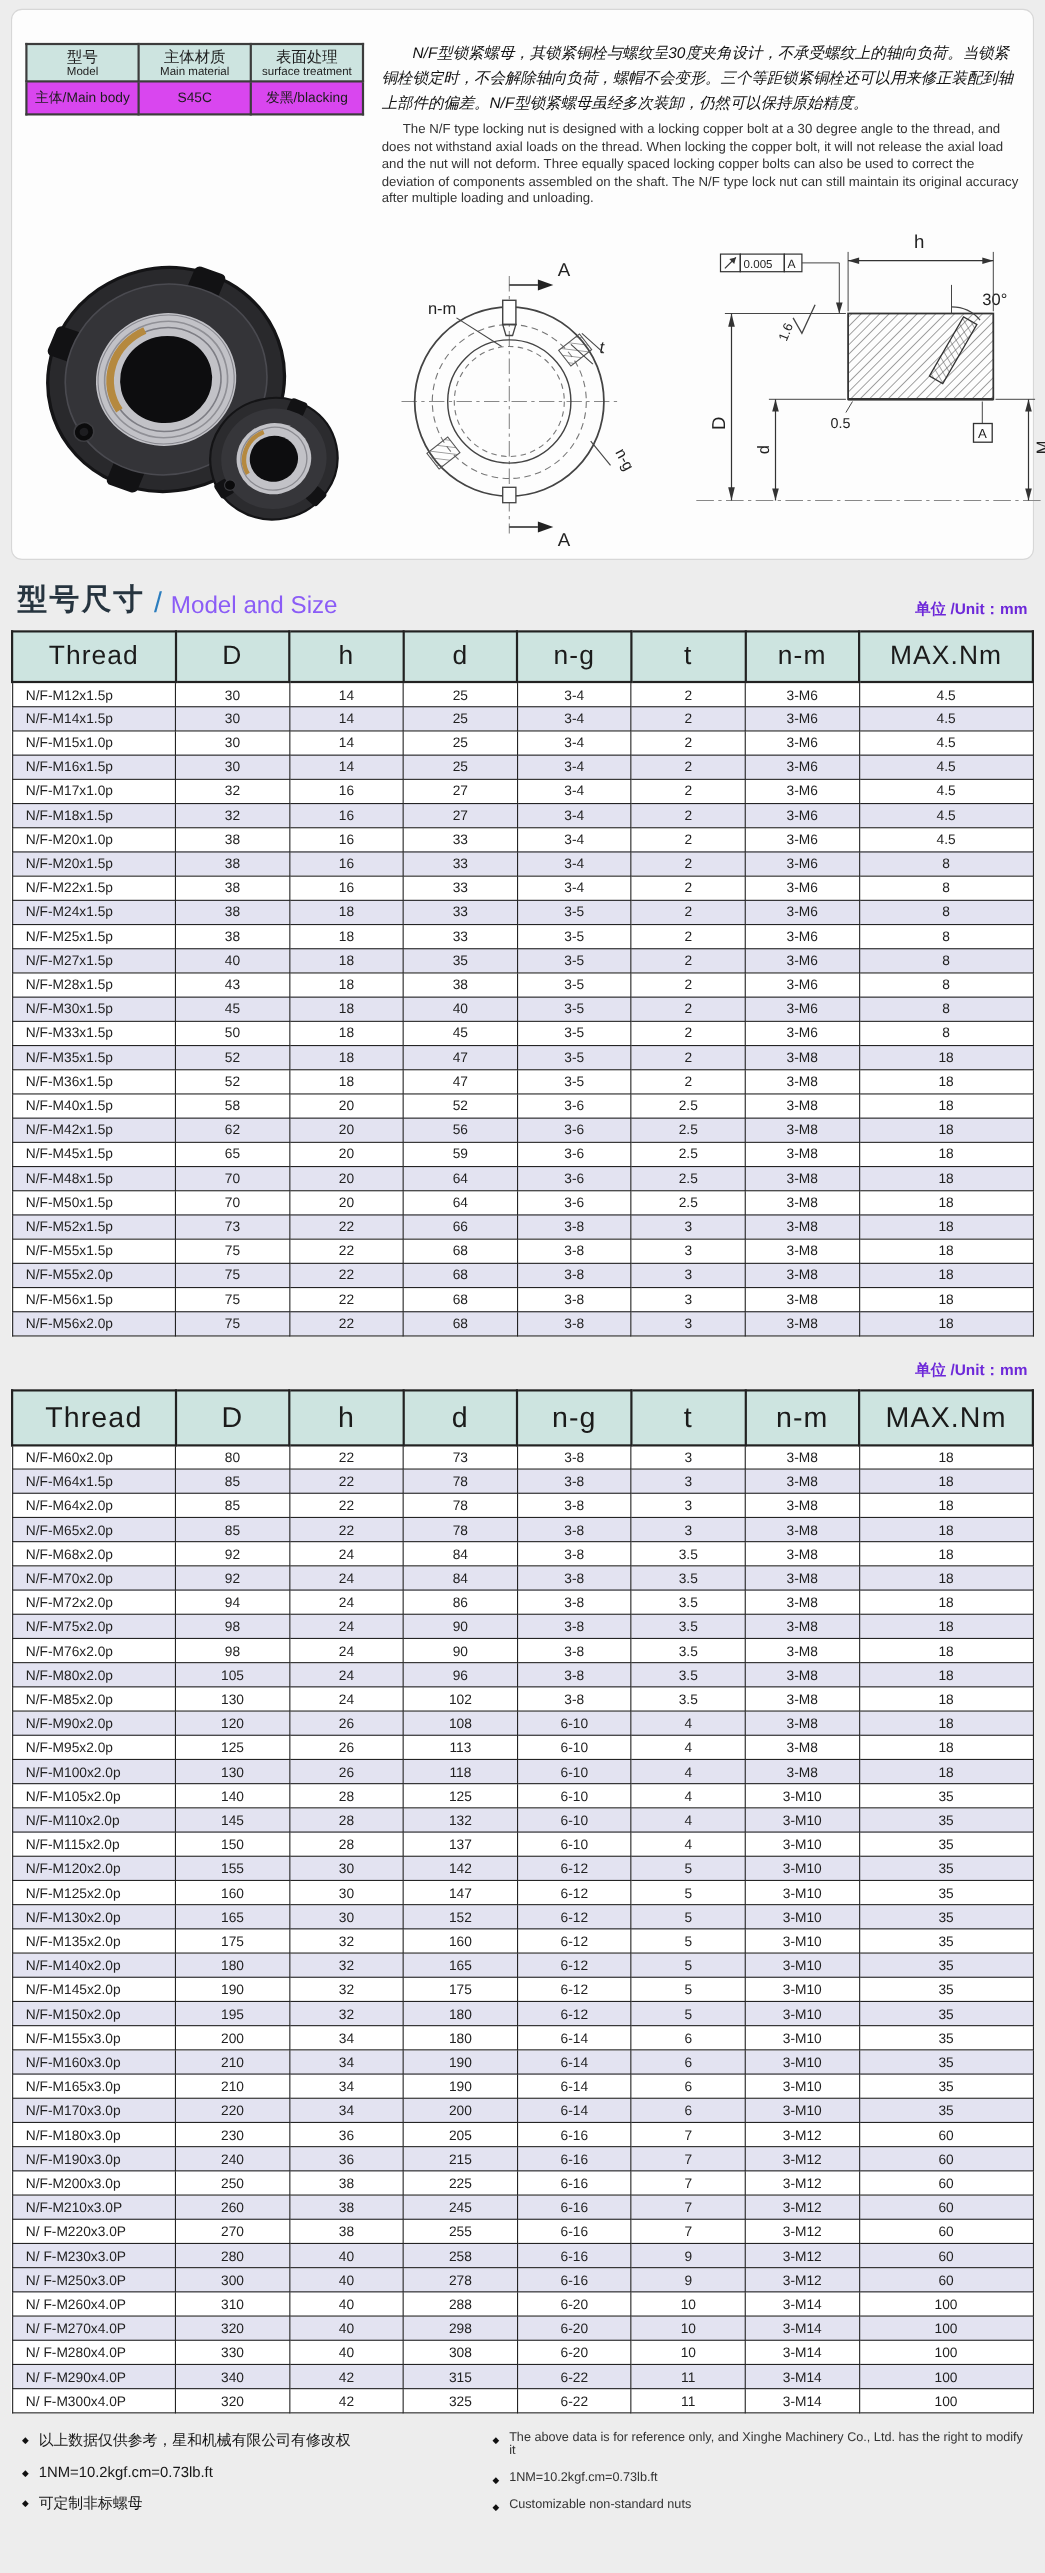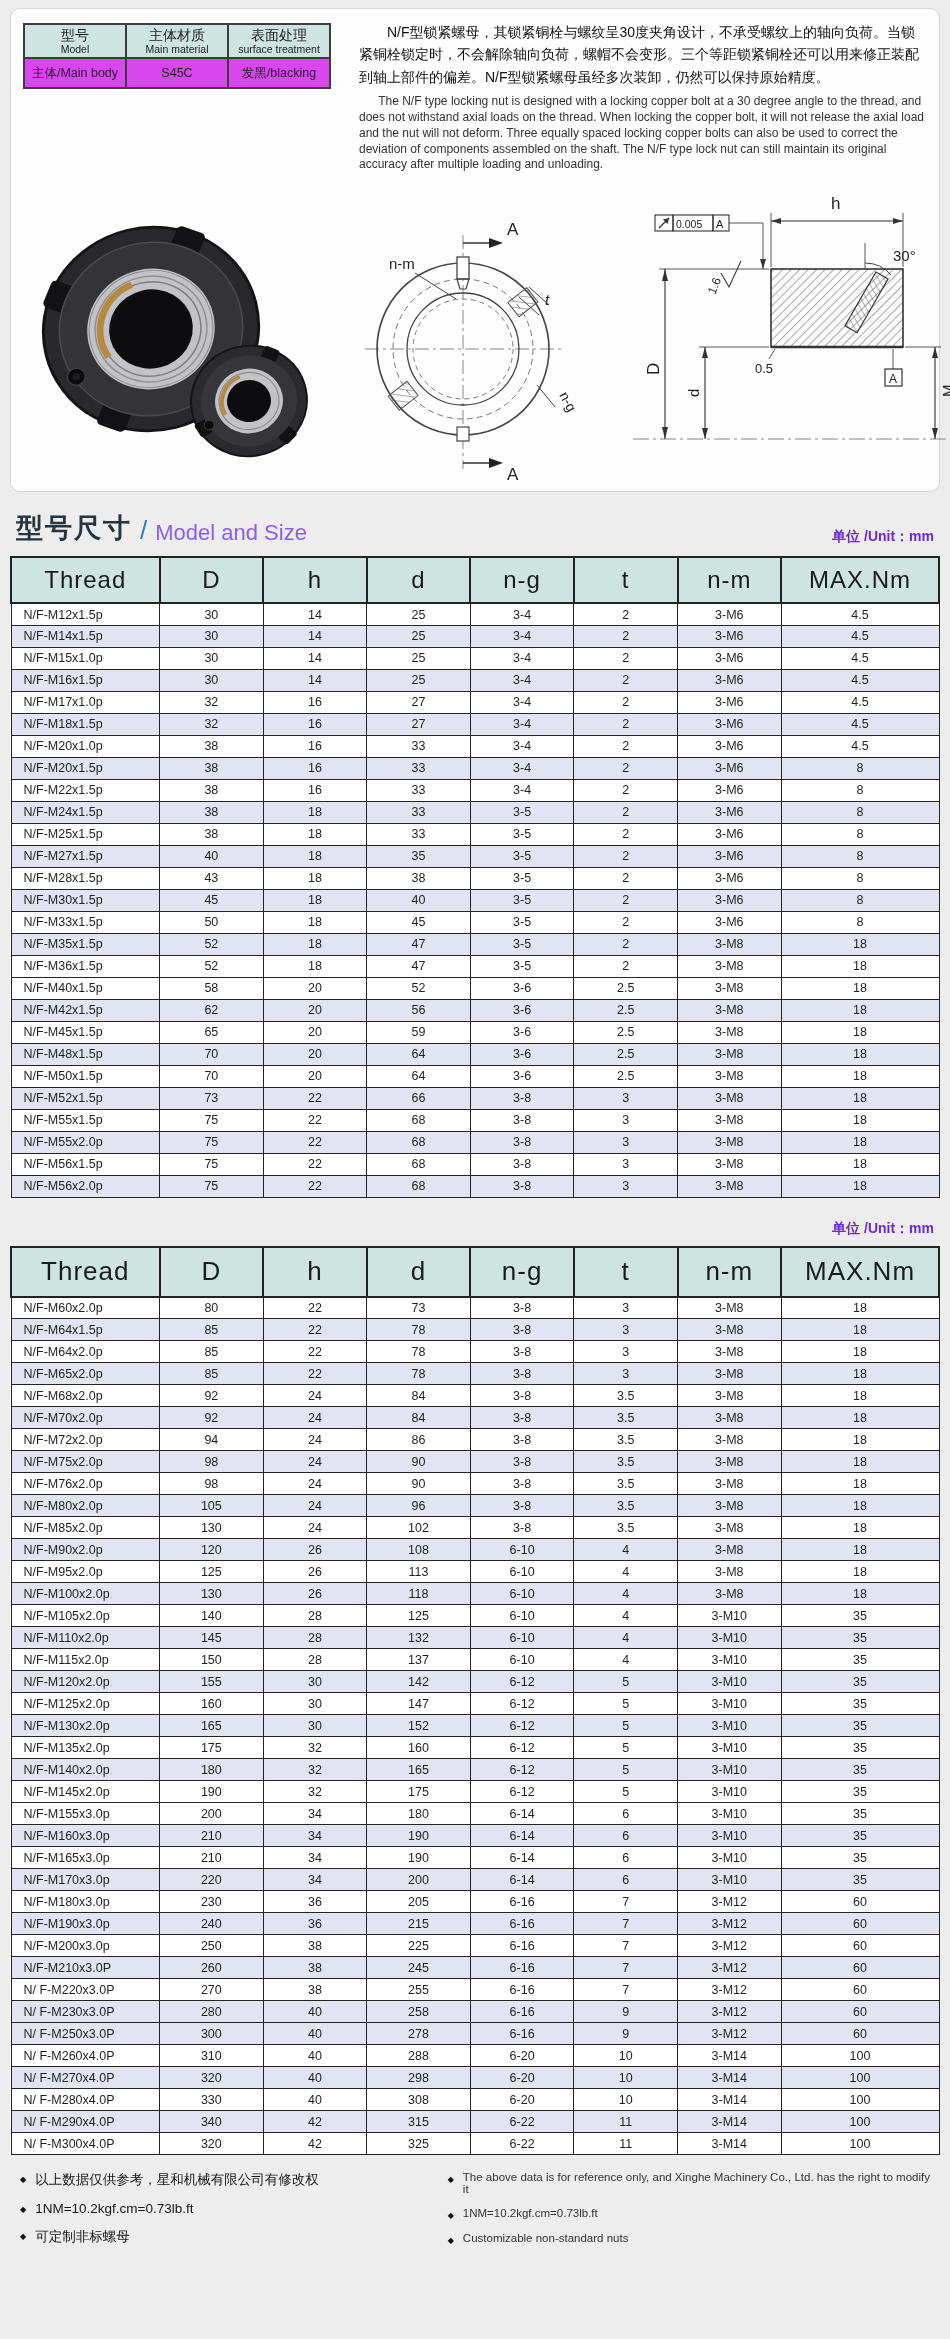--- a/index.html
+++ b/index.html
@@ -12,30 +12,30 @@
   }
   .page { width: 950px; padding: 8px 10px 16px; }
 
   
   .top-panel {
     background: #fdfdfd;
     border: 1px solid #d7d7d7;
     border-radius: 10px;
     padding: 10px 12px 0;
   }
-  .top-row { display: flex; gap: 28px; }
+  .top-row { display: flex; gap: 16px; margin-top: 16px; }
   .info-table { border-collapse: collapse; flex: 0 0 308px; align-self: flex-start; margin-top: 4px; }
   .info-table th, .info-table td { border: 2px solid #3c3c3c; text-align: center; padding: 2px 6px; }
   .info-table th { background: #cde4e0; font-weight: normal; width: 102px; }
   .info-th-zh { font-size: 14px; line-height: 16px; display: block; }
   .info-th-en { font-size: 10.5px; line-height: 12px; display: block; color: #222; }
   .info-table td { font-size: 12.5px; height: 30px; background: #d946ef; }
 
   .desc { flex: 1; padding-top: 2px; }
-  .desc-zh { margin: 0 0 6px; font-size: 14px; line-height: 1.6; text-indent: 2em; color: #111; }
+  .desc-zh { margin: 0 0 6px; font-size: 14px; line-height: 1.6; text-indent: 2em; color: #111; font-style: italic; }
   .desc-en { margin: 0; font-size: 12px; line-height: 1.32; color: #333; text-indent: 1.6em; }
 
   .images-row { display: flex; align-items: flex-end; margin-top: 4px; }
   .img-block { flex: 0 0 auto; }
 
   
   .size-head { display: flex; justify-content: space-between; align-items: flex-end; margin: 18px 6px 10px; }
   .size-title { display: flex; align-items: flex-end; gap: 8px; }
   .size-title-zh { font-size: 27px; font-weight: bold; color: #26343f; letter-spacing: 2px; }
   .size-title-sep { font-size: 26px; color: #2b7dbe; }
@@ -829,20 +829,30 @@
           <td>6-12</td>
           <td>5</td>
           <td>3-M10</td>
           <td>35</td>
         </tr>
         <tr>
           <td class="thread">N/F-M145x2.0p</td>
           <td>190</td>
           <td>32</td>
           <td>175</td>
+          <td>6-12</td>
+          <td>5</td>
+          <td>3-M10</td>
+          <td>35</td>
+        </tr>
+        <tr class="stripe">
+          <td class="thread">N/F-M150x2.0p</td>
+          <td>195</td>
+          <td>32</td>
+          <td>180</td>
           <td>6-12</td>
           <td>5</td>
           <td>3-M10</td>
           <td>35</td>
         </tr>
         <tr>
           <td class="thread">N/F-M155x3.0p</td>
           <td>200</td>
           <td>34</td>
           <td>180</td>

